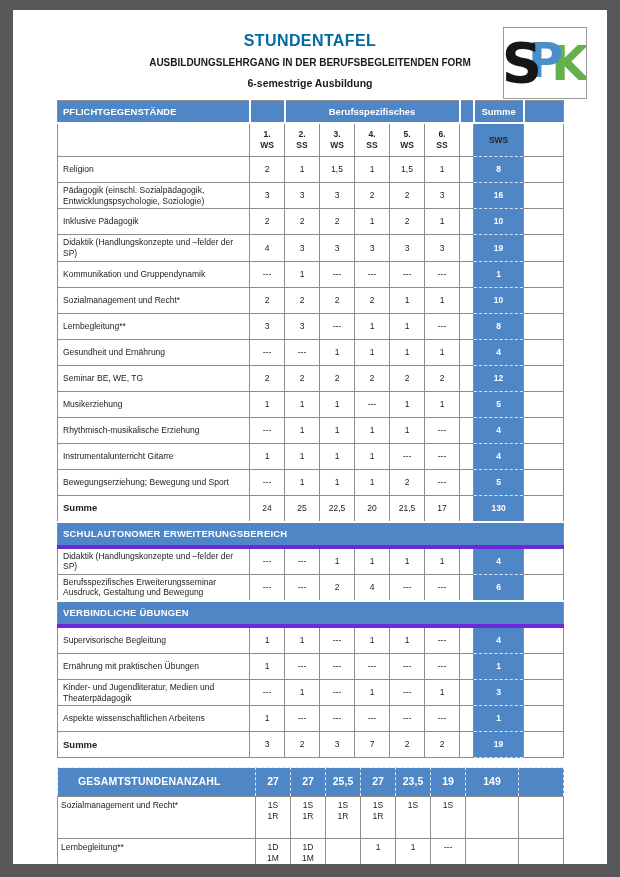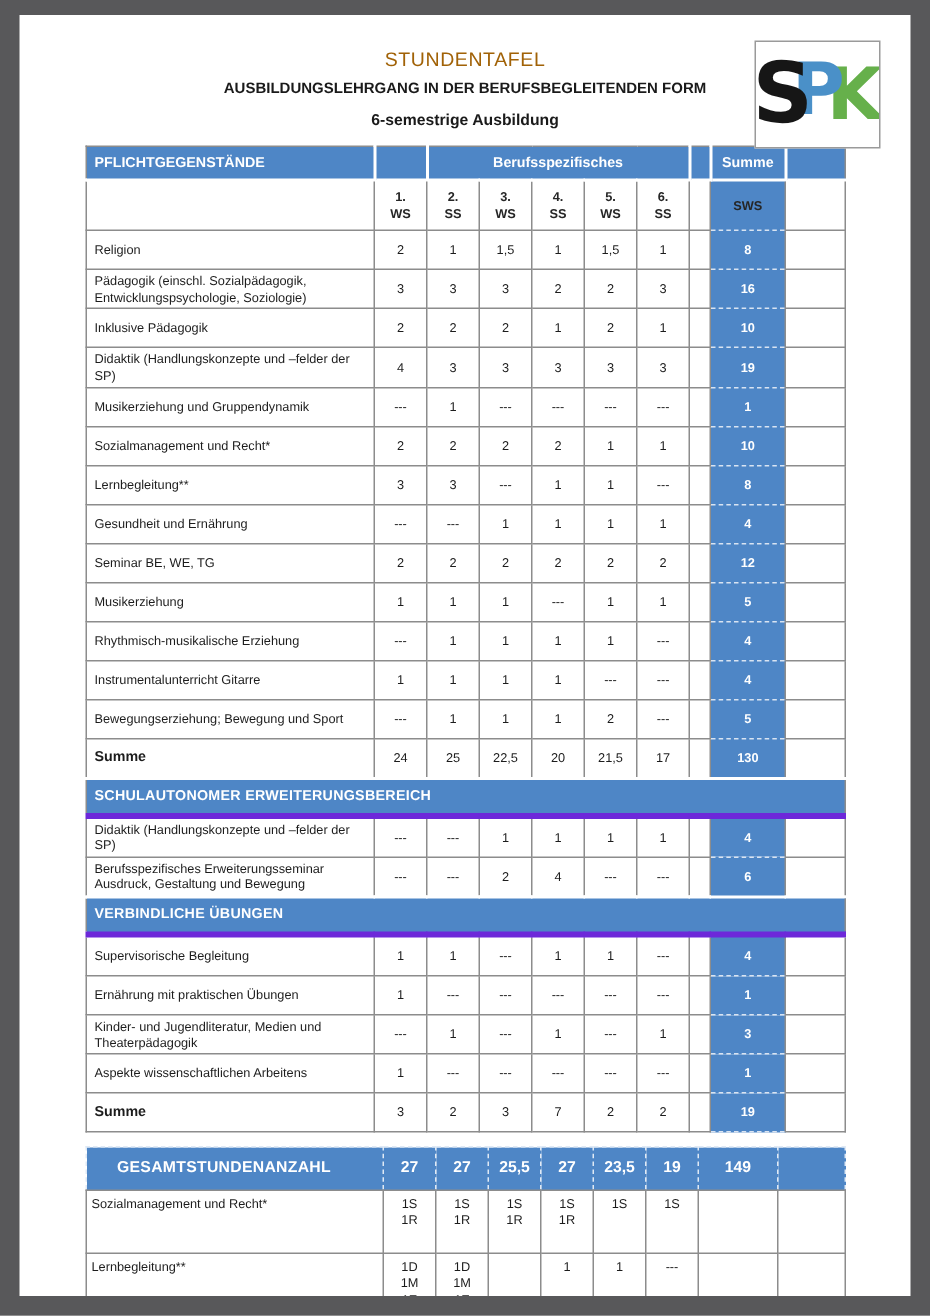--- a/index.html
+++ b/index.html
@@ -4,21 +4,21 @@
 <style>
   html,body { margin:0; padding:0; background:#58585a; }
   .page {
     width:620px; height:877px; box-sizing:border-box;
     border:10px solid #58585a; border-left-width:13px; border-right-width:13px; border-bottom-width:13px;
     background:#ffffff; position:relative; overflow:hidden;
     font-family:"Liberation Sans", sans-serif; color:#1c1c1c;
   }
   
   .doc-header { text-align:center; margin-top:22px; }
-  .doc-title { font-size:13px; font-weight:normal; letter-spacing:.4px; margin:0 0 7px 0; color:#a16207; }
+  .doc-title { font-size:16px; font-weight:bold; letter-spacing:.4px; margin:0 0 7px 0; color:#0369a1; }
   .doc-sub1  { font-size:10px; font-weight:bold; margin:0 0 9px 0; color:#1a1a1a; }
   .doc-sub2  { font-size:10.5px; font-weight:bold; margin:0; color:#1a1a1a; }
   .logo {
     position:absolute; top:17px; right:20px; width:82px; height:70px;
     border:1px solid #9a9a9a; background:#fff;
     display:flex; align-items:center; justify-content:center; overflow:hidden;
   }
   .logo span { font-weight:bold; line-height:1; font-family:"DejaVu Sans", sans-serif; }
   .logo span:nth-child(1){ font-size:56px; z-index:3; }
   .logo span:nth-child(2){ font-size:48px; margin-left:-14px; margin-top:-6px; z-index:2; }
@@ -161,21 +161,21 @@
           <td class="num">3</td>
           <td class="num">3</td>
           <td class="num">3</td>
           <td class="num">3</td>
           <td class="num">3</td>
           <td class="gapcol"></td>
           <td class="sws">19</td>
           <td class="trail"></td>
         </tr>
         <tr class="data-row">
-          <td class="subject">Musikerziehung und Gruppendynamik</td>
+          <td class="subject">Kommunikation und Gruppendynamik</td>
           <td class="num">---</td>
           <td class="num">1</td>
           <td class="num">---</td>
           <td class="num">---</td>
           <td class="num">---</td>
           <td class="num">---</td>
           <td class="gapcol"></td>
           <td class="sws">1</td>
           <td class="trail"></td>
         </tr>

